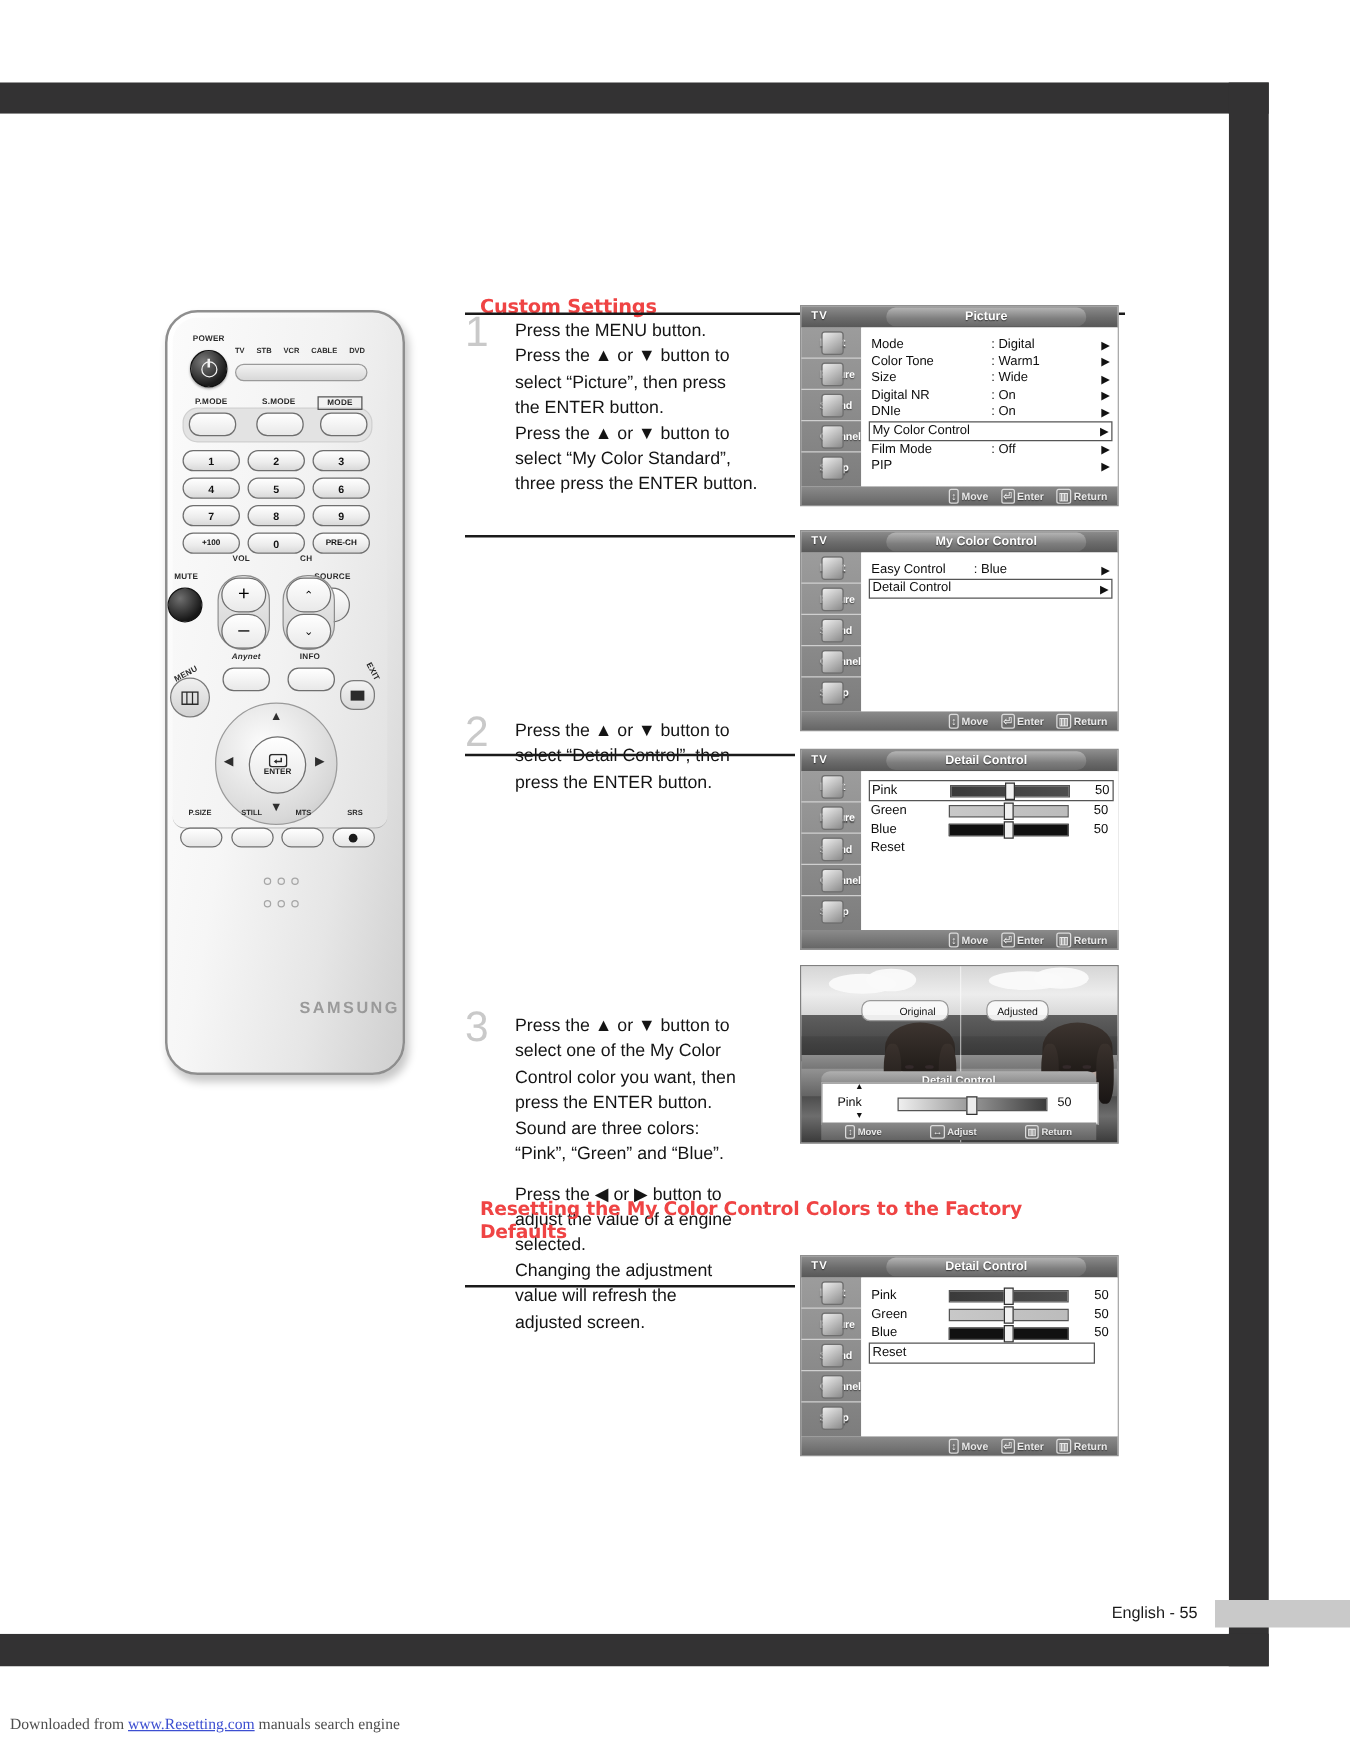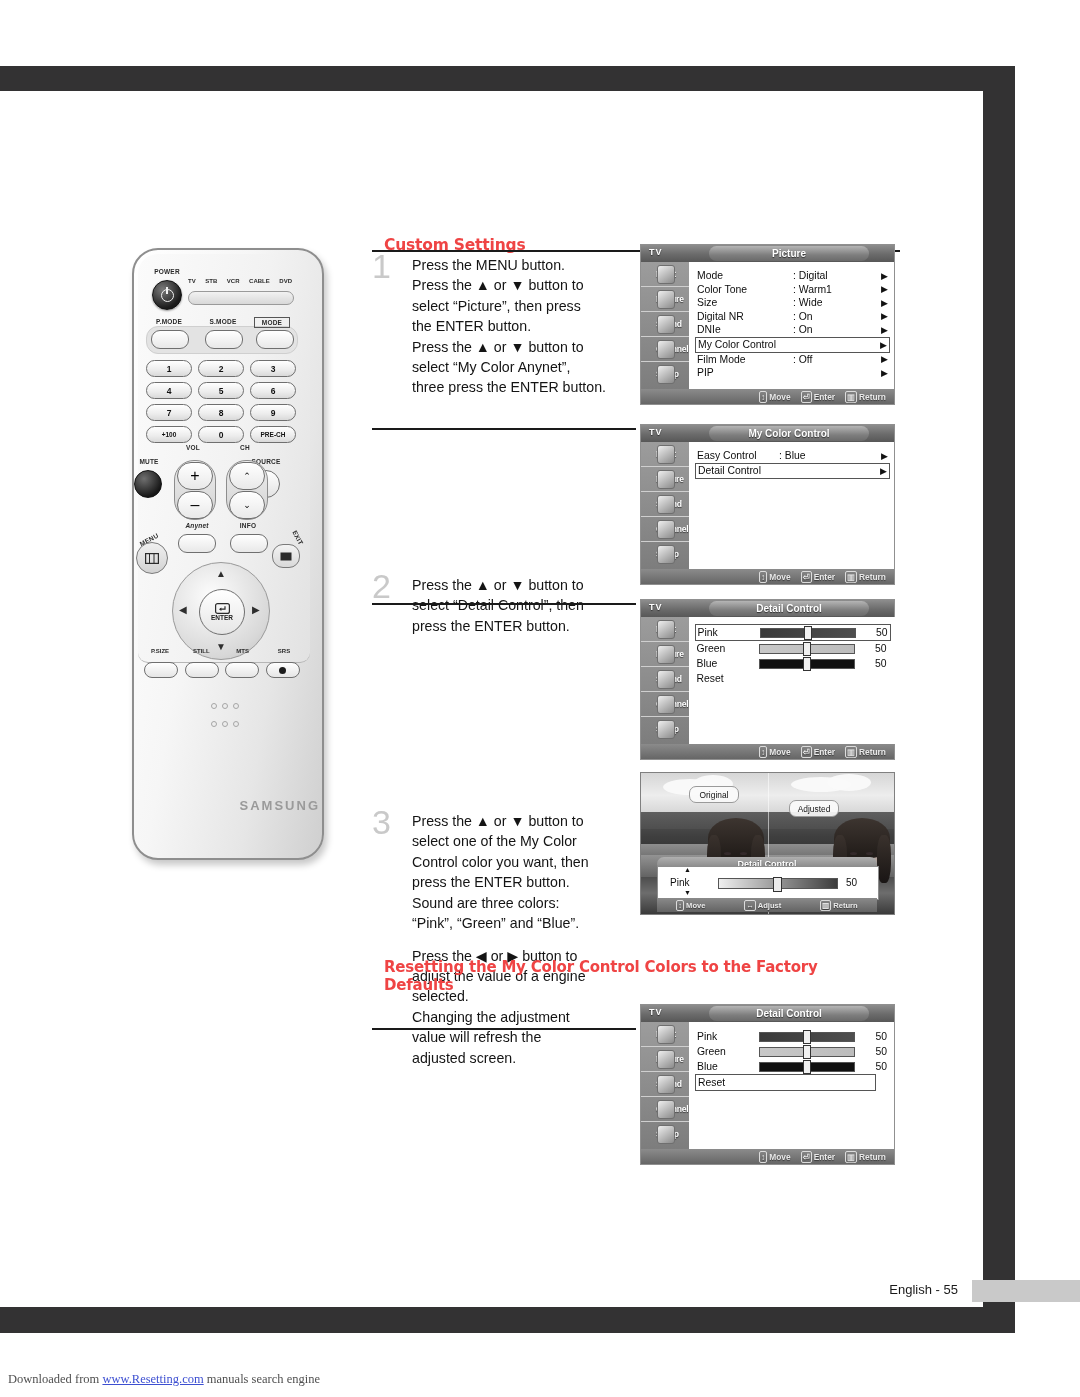--- a/index.html
+++ b/index.html
@@ -299,21 +299,21 @@
 </div>
 <div style="position:absolute;left:372px;top:250px;width:528px;" class="rule"></div>
 
 <div class="col-text step" style="top:255px;">
   <div class="step-num">1</div>
   <p>Press the MENU button.</p>
   <p>Press the ▲ or ▼ button to</p>
   <p>select “Picture”, then press</p>
   <p>the ENTER button.</p>
   <p>Press the ▲ or ▼ button to</p>
-  <p>select “My Color Anynet”,</p>
+  <p>select “My Color Standard”,</p>
   <p>three press the ENTER button.</p>
 </div>
 <div style="position:absolute;left:372px;top:428px;width:264px;" class="rule"></div>
 
 <div class="col-text step" style="top:432px;">
   <div class="step-num">2</div>
   <p>Press the ▲ or ▼ button to</p>
   <p>select “Detail Control”, then</p>
   <p>press the ENTER button.</p>
 </div>
@@ -550,21 +550,21 @@
   </div>
   <div class="face" style="left:198px;top:48px;">
     <div class="hair"></div>
     <div class="hair2"></div>
     <div class="hair3"></div>
     <div class="eye" style="left:11px;"></div>
     <div class="eye" style="left:27px;"></div>
     <div class="mouth"></div>
   </div>
 
-  <div class="ph-tag" style="left:48px;top:13px;width:48px;">Original</div>
+  <div class="ph-tag" style="left:48px;top:27px;width:48px;padding-left:20px;">Original</div>
   <div class="ph-tag" style="left:148px;top:27px;width:48px;">Adjusted</div>
 
   <div class="ph-osd-title">Detail Control</div>
   <div class="ph-panel">
     <div style="position:absolute;left:26px;top:-1px;font-size:7px;color:#111;">▲</div>
     <div style="position:absolute;left:26px;top:22px;font-size:7px;color:#111;">▼</div>
     <div style="position:absolute;left:12px;top:10px;font-size:10px;color:#0d0d0d;">Pink</div>
     <div style="position:absolute;left:60px;top:11px;width:118px;height:9px;border:1px solid #555;background:linear-gradient(90deg,#efefef,#3c3c3c);">
       <span style="position:absolute;left:46%;top:-2.5px;width:7px;height:13px;background:#ececec;border:1px solid #333;"></span>
     </div>

